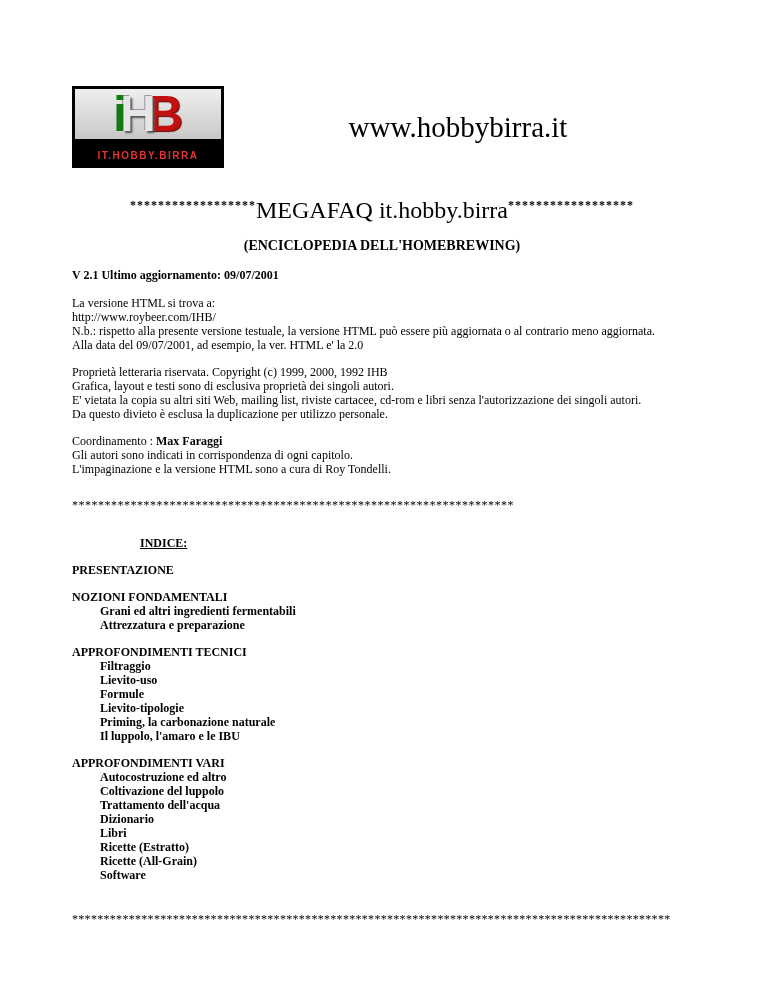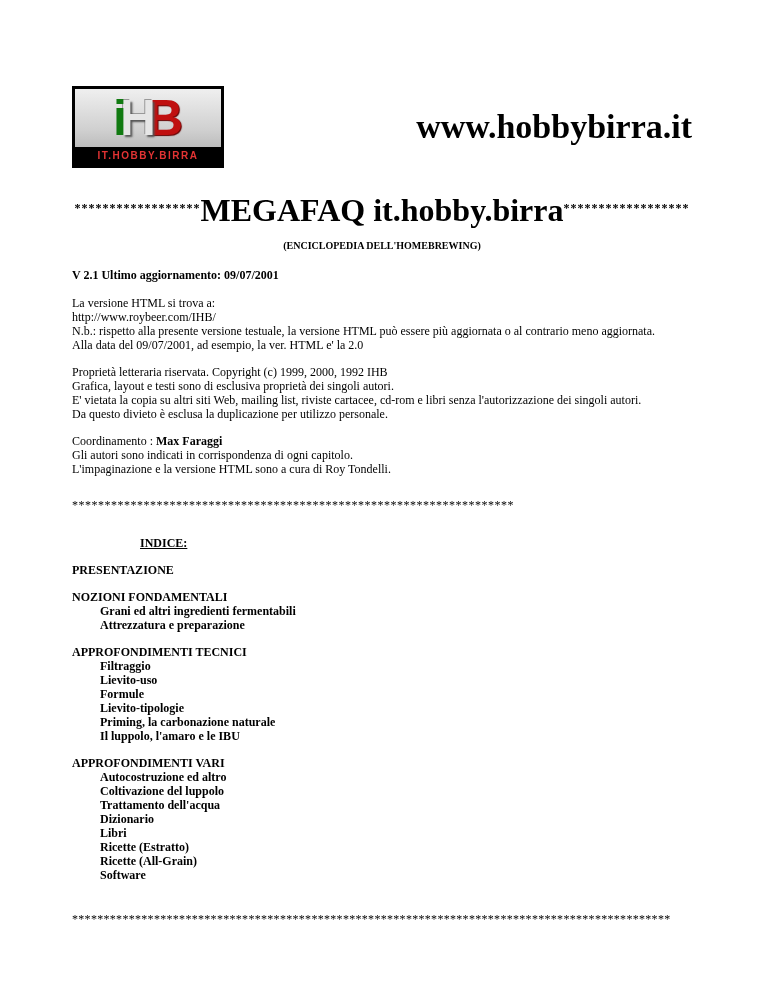--- a/index.html
+++ b/index.html
@@ -23,29 +23,29 @@
     flex:1; display:flex; align-items:center; justify-content:center;
     font-family:"Liberation Sans", sans-serif; font-weight:bold; line-height:1;
   }
   .logo-letters span { position:relative; font-size:50px; }
   .l-i { color:#117a11; margin-right:-7px; z-index:3; }
   .l-h { color:#e6e6e6; text-shadow:2px 2px 2px #555, -1px -1px 0 #999; margin-right:-9px; z-index:2; }
   .l-b { color:#c01010; z-index:1; text-shadow:1px 1px 1px #660000; }
   .logo-caption {
     background:#000; color:#e23333;
     font-family:"Liberation Sans", sans-serif; font-weight:bold;
-    font-size:10px; letter-spacing:1.5px; text-align:center; padding:2px 0 2px;
+    font-size:10px; letter-spacing:1.5px; text-align:center; padding:10px 0 2px;
   }
-  .site-url { flex:1; text-align:right; font-size:34px; line-height:34px;font-weight:bold; }
+  .site-url { flex:1; text-align:center; font-size:29px; line-height:34px; }
 
   
   .main-title { text-align:center; white-space:nowrap; margin:6px 0 10px; }
   .main-title .stars { font-size:12px; font-weight:bold; vertical-align:9px; letter-spacing:1px; }
-  .main-title .title-text { font-size:32px; font-weight:bold; line-height:38px; }
-  .subtitle { text-align:center; font-weight:bold; font-size:10px; margin-bottom:15px; }
+  .main-title .title-text { font-size:24px; font-weight:normal; line-height:38px; }
+  .subtitle { text-align:center; font-weight:bold; font-size:14px; margin-bottom:15px; }
   .version-line { font-weight:bold; margin-bottom:14px; }
 
   
   .para { margin-bottom:13px; }
   .para div { min-height:14px; }
   .bold { font-weight:bold; }
 
   .separator { margin:22px 0 24px; font-size:12px; letter-spacing:0.5px; }
   .separator-bottom { margin-top:30px; font-size:12px; letter-spacing:0.3px; white-space:nowrap; }
 

